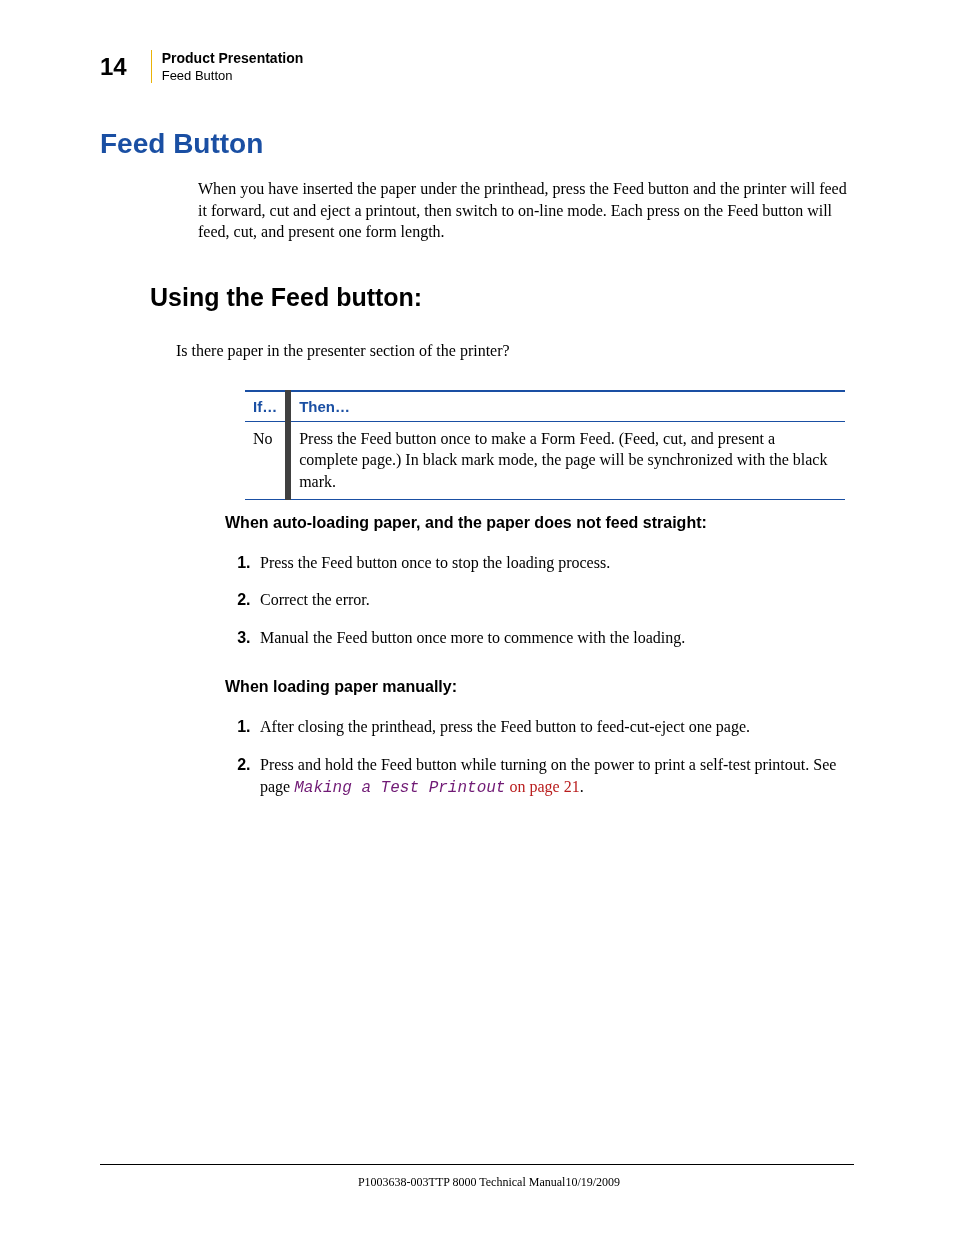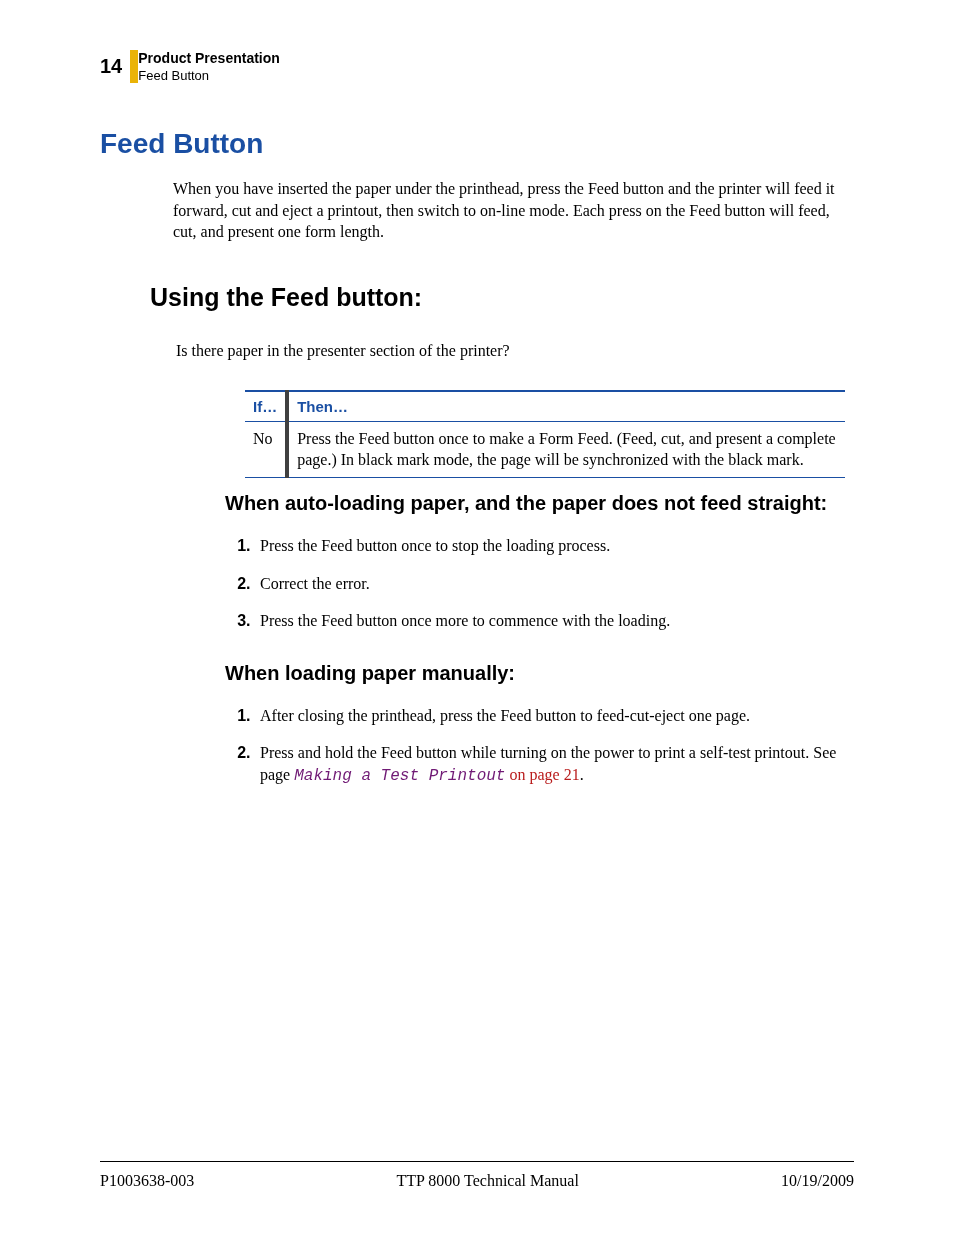--- a/index.html
+++ b/index.html
@@ -14,47 +14,47 @@
     padding: 50px 100px 50px 100px;
   }
   .header-row {
     display: flex;
     align-items: center;
     margin-bottom: 45px;
   }
   .page-num-box {
     font-family: Arial, Helvetica, sans-serif;
     font-weight: bold;
-    font-size: 20px;
+    font-size: 24px;
     color: #000;
-    padding-right: 8px;
+    padding-right: 24px;
   }
   .header-divider {
-    border-left: 8px solid #eab308;
-    padding-left: 0;
+    border-left: 1px solid #eab308;
+    padding-left: 10px;
   }
   .chapter-name {
     font-family: Arial, Helvetica, sans-serif;
     font-weight: bold;
     font-size: 14px;
   }
   .section-name {
     font-family: Arial, Helvetica, sans-serif;
     font-size: 13px;
     margin-top: 2px;
   }
   h1 {
     font-family: Arial, Helvetica, sans-serif;
     color: #1a4fa3;
     font-size: 28px;
     font-weight: bold;
     margin-bottom: 18px;
   }
   .intro-para {
-    margin-left: 73px;
+    margin-left: 98px;
     margin-right: 5px;
     line-height: 1.35;
     margin-bottom: 40px;
   }
   h2 {
     font-family: Arial, Helvetica, sans-serif;
     font-size: 25px;
     font-weight: bold;
     margin-left: 50px;
     margin-bottom: 30px;
@@ -73,31 +73,31 @@
     font-family: Arial, Helvetica, sans-serif;
     color: #1a4fa3;
     font-weight: bold;
     text-align: left;
     border-top: 2px solid #1a4fa3;
     border-bottom: 1px solid #1a4fa3;
     padding: 6px 8px;
     font-size: 15px;
   }
   table.ifthen th + th, table.ifthen td + td {
-    border-left: 4px solid #404040;
+    border-left: 6px solid #404040;
   }
   table.ifthen td {
     border-bottom: 1px solid #1a4fa3;
     padding: 6px 8px;
     vertical-align: top;
     line-height: 1.35;
   }
   h3 {
     font-family: Arial, Helvetica, sans-serif;
-    font-size: 20px;
+    font-size: 16px;
     font-weight: bold;
     margin-left: 125px;
     margin-bottom: 20px;
   }
   ol.steps {
     margin-left: 125px;
     margin-bottom: 30px;
   }
   ol.steps li {
     margin-left: 30px;
@@ -123,22 +123,23 @@
     bottom: 45px;
     left: 100px;
     right: 100px;
   }
   .footer-line {
     border-top: 1px solid #000;
     margin-bottom: 10px;
   }
   .footer-row {
     display: flex;
-    justify-content: space-between;
-    font-size: 16px;
+    justify-content: center;
+    font-size: 12px;
+    margin-left: 24px;
   }
 </style>
 </head>
 <body>
 
 <div class="header-row">
   <div class="page-num-box">14</div>
   <div class="header-divider">
     <div class="chapter-name">Product Presentation</div>
     <div class="section-name">Feed Button</div>
@@ -166,21 +167,21 @@
       <td>Press the Feed button once to make a Form Feed. (Feed, cut, and present a complete page.) In black mark mode, the page will be synchronized with the black mark.</td>
     </tr>
   </tbody>
 </table>
 
 <h3>When auto-loading paper, and the paper does not feed straight:</h3>
 
 <ol class="steps">
   <li>Press the Feed button once to stop the loading process.</li>
   <li>Correct the error.</li>
-  <li>Press the Feed button once more to commence with the loading.</li>
+  <li>Manual the Feed button once more to commence with the loading.</li>
 </ol>
 
 <h3>When loading paper manually:</h3>
 
 <ol class="steps">
   <li>After closing the printhead, press the Feed button to feed-cut-eject one page.</li>
   <li>
     <span>Press and hold the Feed button while turning on the power to print a self-test printout. See page </span><span class="xref">Making a Test Printout</span><span class="xref-page"> on page 21</span><span>.</span>
   </li>
 </ol>

